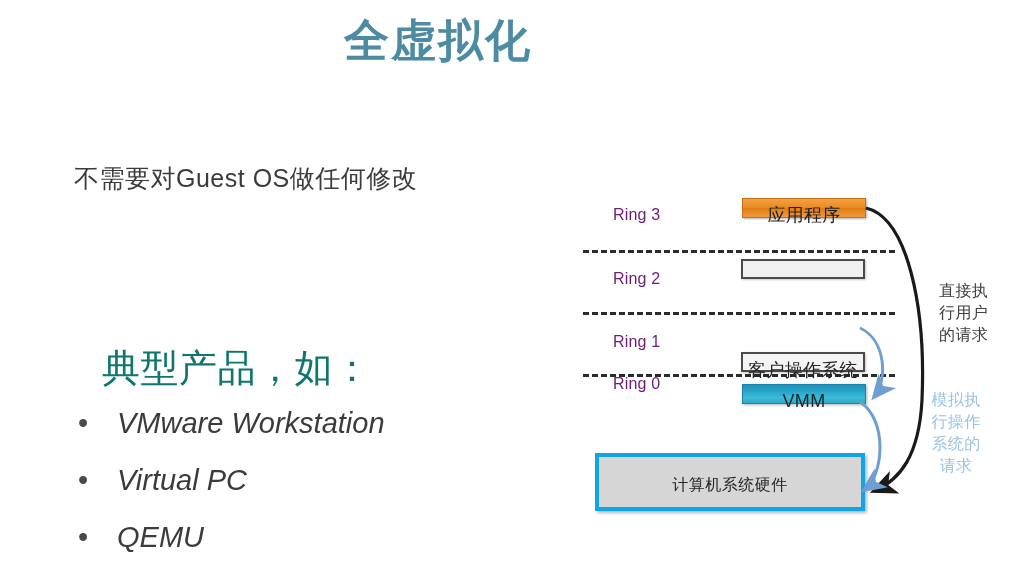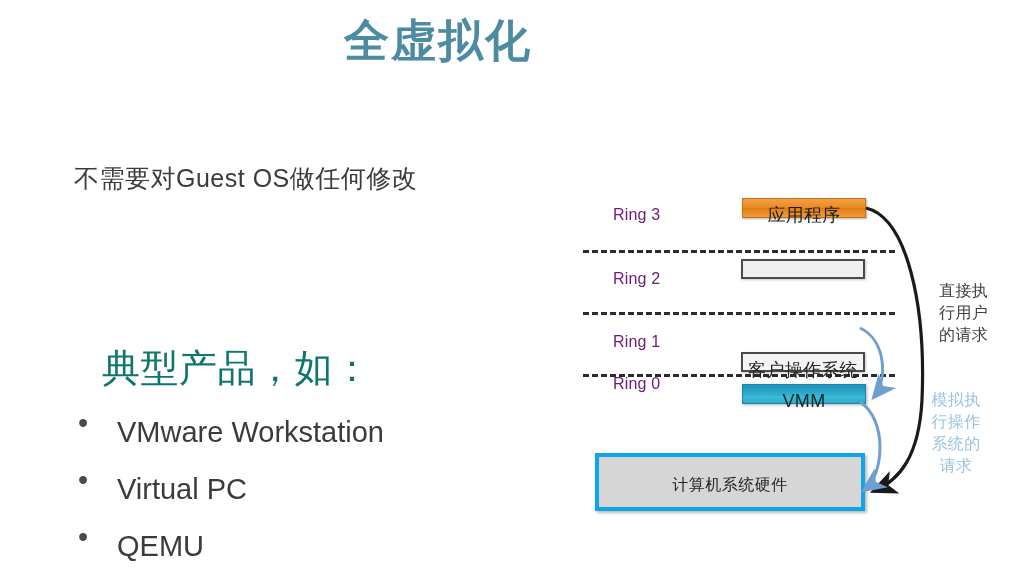--- a/index.html
+++ b/index.html
@@ -76,22 +76,23 @@
     position: absolute;
     left: 4px;
     top: 0;
     font-size: 29px;
     color: #4a4a4a;
     line-height: 38px;
   }
   .bullet-text {
     position: absolute;
     left: 43px;
-    top: 9px;
+    top: 0;
     line-height: 38px;
+    font-style: italic;
   }
 
   
   .diagram {
     position: absolute;
     left: 578px;
     top: 188px;
     width: 434px;
     height: 330px;
   }

